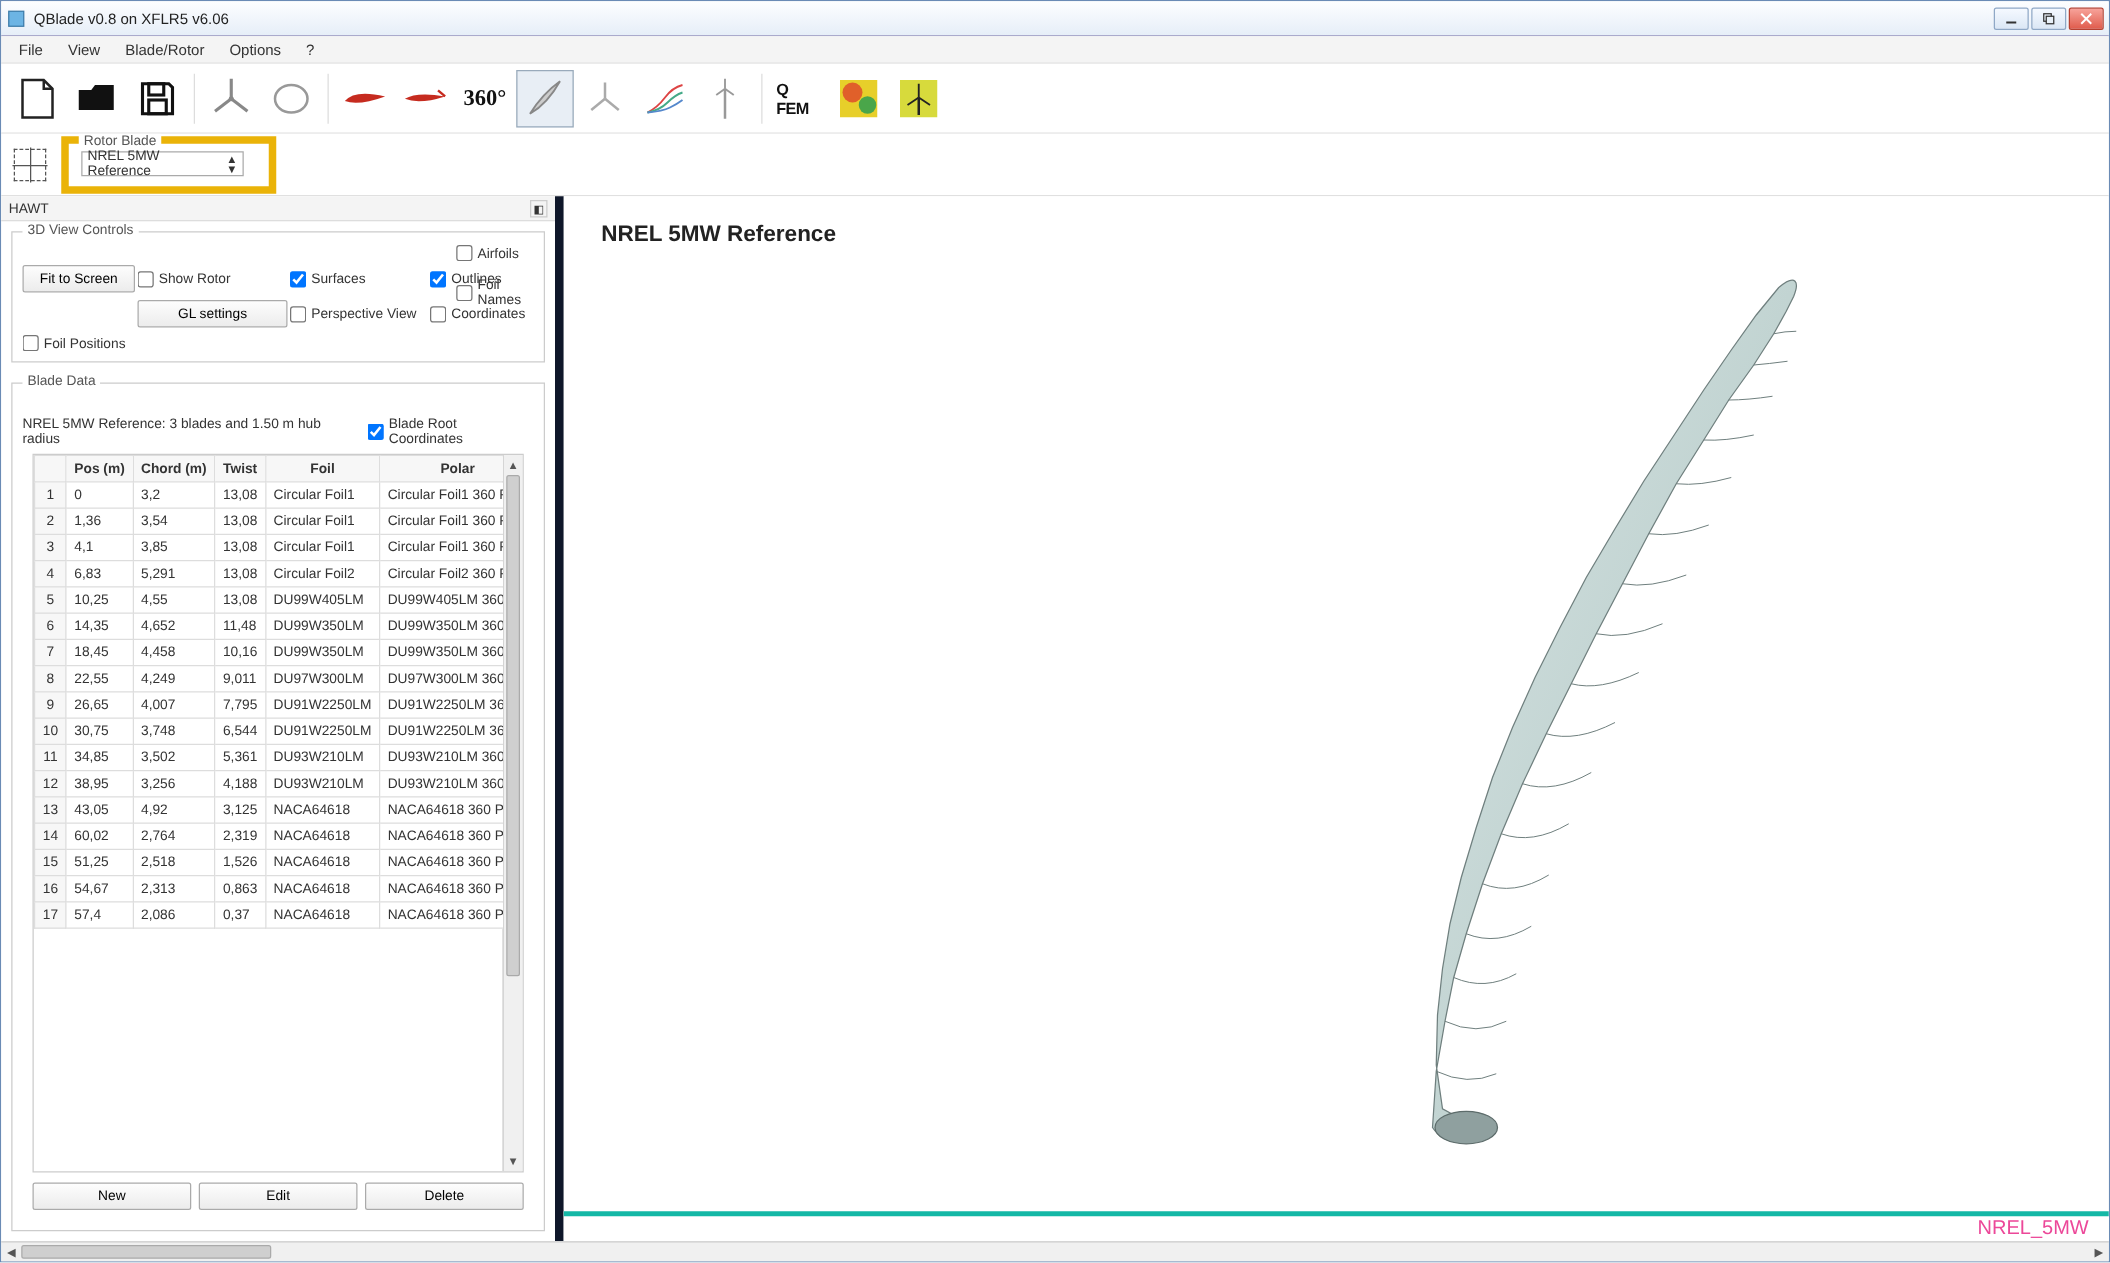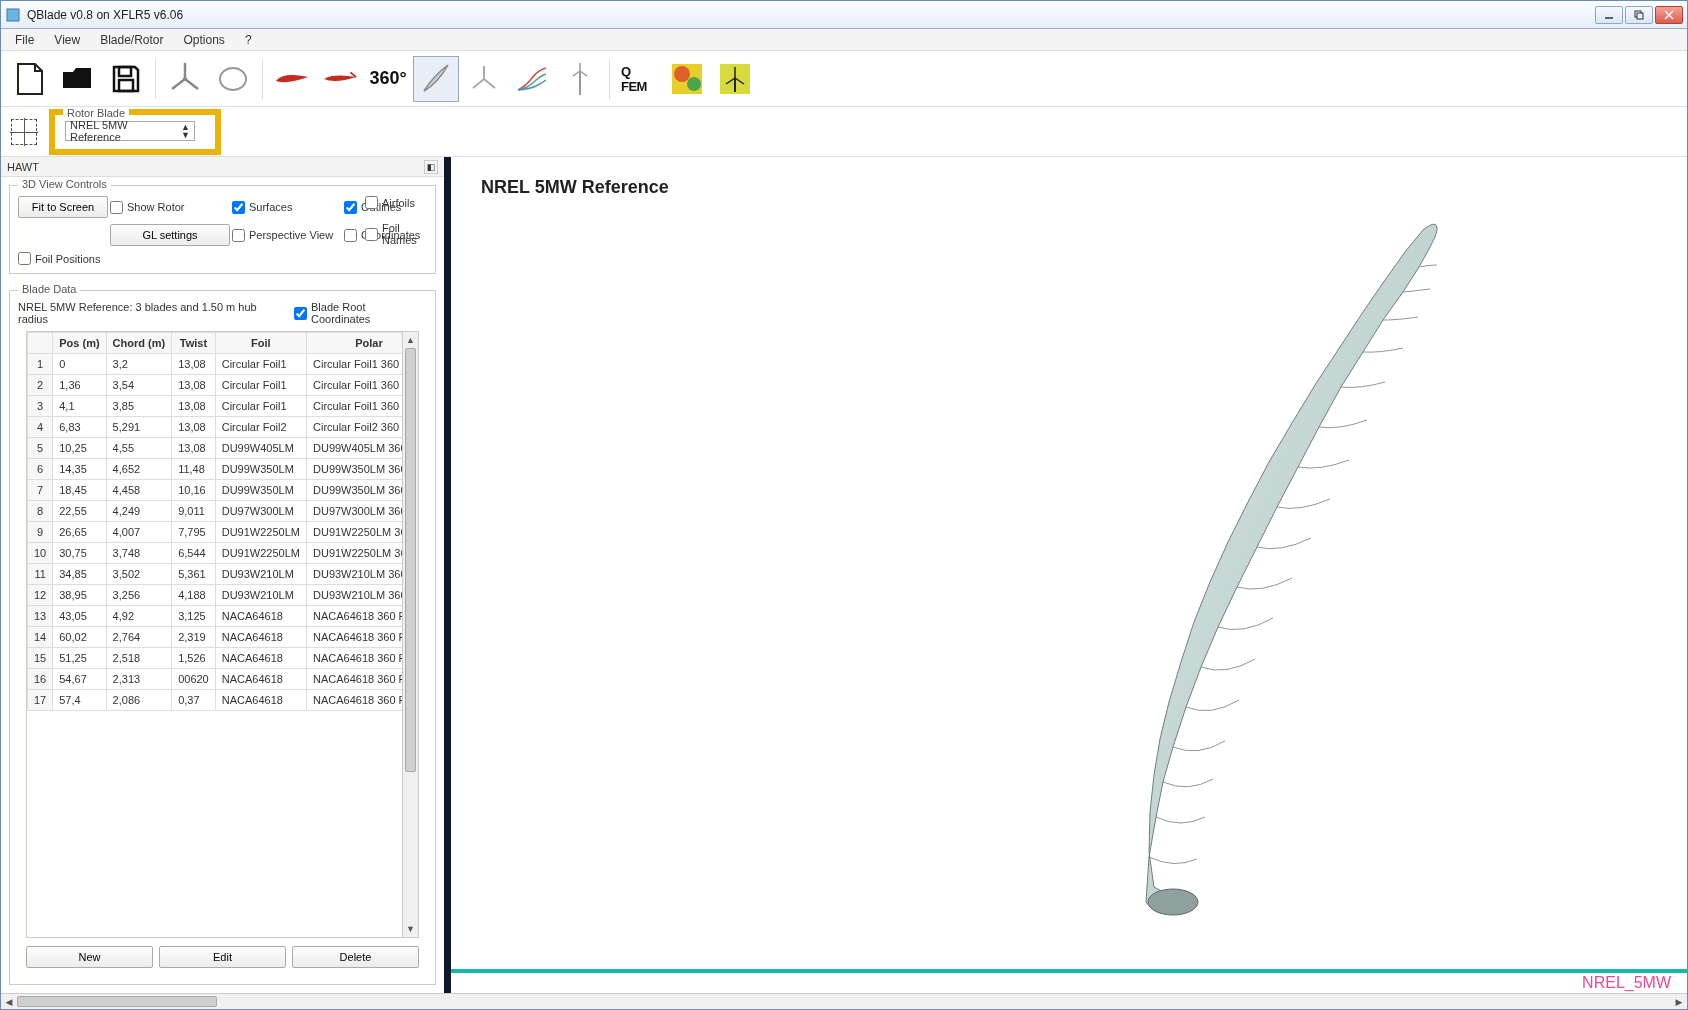--- a/index.html
+++ b/index.html
@@ -27,21 +27,21 @@
   .crosshair-icon::before{ left:50%; top:-2px; bottom:-2px; width:1px; }
   .crosshair-icon::after{ top:50%; left:-2px; right:-2px; height:1px; }
   .rotor-group { border:6px solid #eab308; padding:6px 20px 8px 10px; position:relative; }
   .group-label { position:absolute; top:-8px; left:8px; background:#fff; padding:0 4px; font-size:11px; color:#555; }
   .rotor-select { width:130px; height:20px; border:1px solid #aaa; background:#fff; padding:0 4px; font-size:11px; display:flex; align-items:center; justify-content:space-between; cursor:pointer; }
 
   .body { flex:1; display:flex; min-height:0; }
   .left { width:450px; border-right:7px solid #0f172a; display:flex; flex-direction:column; background:#fff; }
   .panel-header { height:20px; background:#f4f4f4; display:flex; align-items:center; justify-content:space-between; padding:0 6px; font-size:11px; border-bottom:1px solid #ddd; }
   .panel-close { width:14px; height:14px; border:1px solid #ccc; display:flex; align-items:center; justify-content:center; cursor:pointer; font-size:9px; }
-  .section { border:1px solid #ccc; margin:8px; padding:10px 8px 8px 8px; position:relative; }
+  .section { border:1px solid #ccc; margin:8px; padding:26px 8px 8px 8px; position:relative; }
   .section .group-label { top:-8px; }
   .btn { height:22px; padding:0 10px; border:1px solid #aaa; background:linear-gradient(#fdfdfd,#ececec); border-radius:2px; cursor:pointer; font-size:11px; display:inline-flex; align-items:center; justify-content:center; }
   .controls-grid { display:grid; grid-template-columns:90px 120px 110px 110px; row-gap:6px; column-gap:2px; align-items:center; }
   .cb { display:flex; align-items:center; gap:4px; font-size:11px; }
   .cb input { margin:0; }
 
   .blade-meta { display:flex; align-items:center; gap:6px; font-size:11px; margin-bottom:6px; }
   .table-wrap { flex:1; display:flex; overflow:hidden; margin:0 8px; border:1px solid #ccc; position:relative; }
   .table-scroll { flex:1; overflow:auto; }
   table { border-collapse:collapse; width:100%; font-size:11px; }
@@ -162,21 +162,21 @@
       </div>
     <div class="tool">
         <span class="iconbox">
           <svg width="38" height="18" viewBox="0 0 38 18">
             <path d="M2 9 Q12 3 36 7 Q14 14 2 9 Z" fill="#c62b1f"></path>
             <line x1="30" y1="2" x2="36" y2="7" stroke="#c62b1f" stroke-width="2"></line>
           </svg>
         </span>
       </div>
     <div class="tool">
-        <span class="iconbox" style="font-family:Liberation Sans, sans-serif;font-size:18px;font-weight:bold;">360°</span>
+        <span class="iconbox" style="font-family:Liberation Serif, serif;font-size:18px;font-weight:bold;">360°</span>
       </div>
     <div class="tool selected">
         <span class="iconbox">
           <svg width="36" height="36" viewBox="0 0 36 36">
             <path d="M6 30 Q16 14 30 4 Q20 22 6 30 Z" fill="#ccc" stroke="#888" stroke-width="1.5"></path>
           </svg>
         </span>
       </div>
     <div class="tool">
         <span class="iconbox">
@@ -436,21 +436,21 @@
                     <td>51,25</td>
                     <td>2,518</td>
                     <td>1,526</td>
                     <td>NACA64618</td>
                     <td>NACA64618 360 Polar</td>
                   </tr>
                   <tr>
                     <td class="rn">16</td>
                     <td>54,67</td>
                     <td>2,313</td>
-                    <td>00620</td>
+                    <td>0,863</td>
                     <td>NACA64618</td>
                     <td>NACA64618 360 Polar</td>
                   </tr>
                   <tr>
                     <td class="rn">17</td>
                     <td>57,4</td>
                     <td>2,086</td>
                     <td>0,37</td>
                     <td>NACA64618</td>
                     <td>NACA64618 360 Polar</td>

